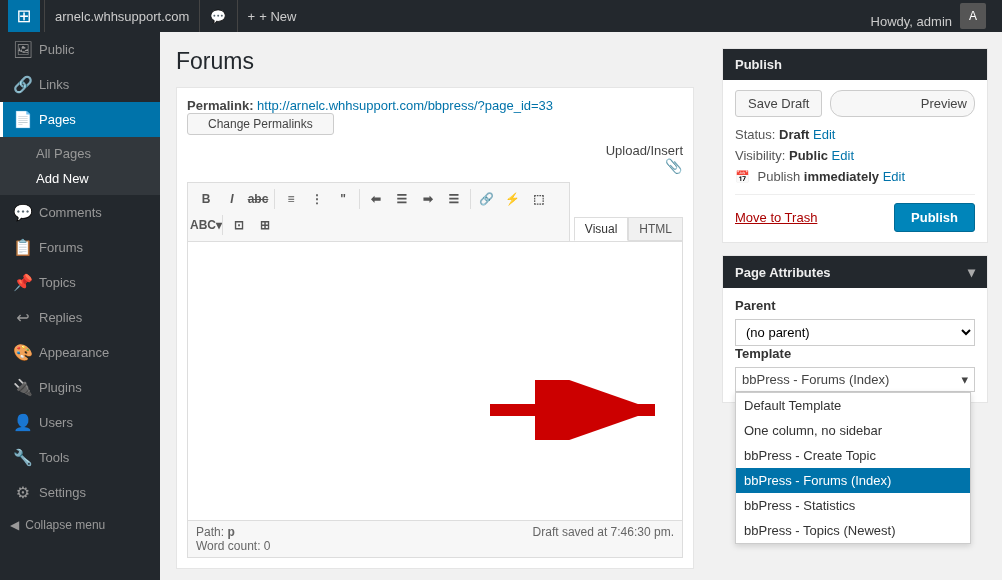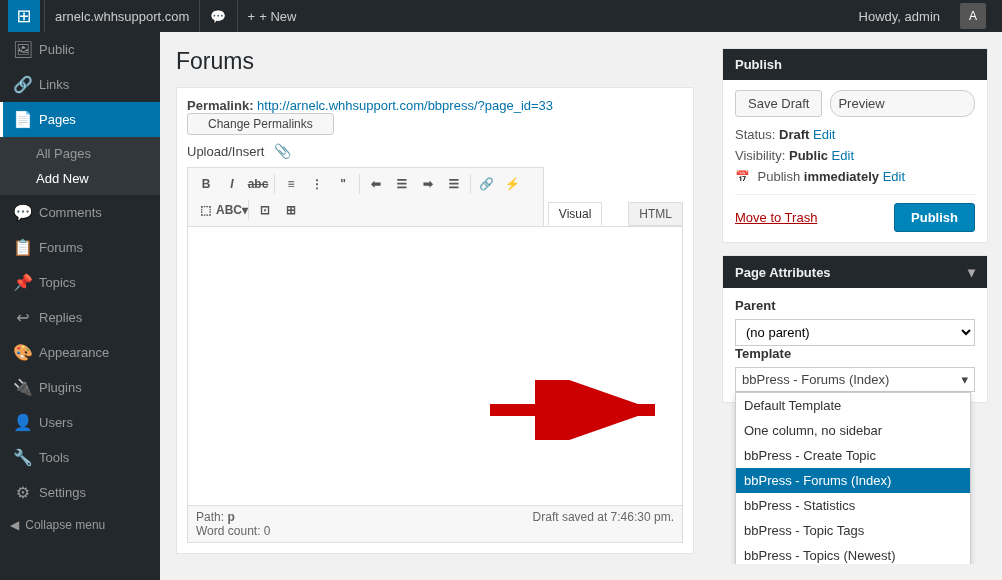--- a/index.html
+++ b/index.html
@@ -40,21 +40,21 @@
     .admin-bar-new {
       padding: 0 10px;
       color: #ccc;
       border-left: 1px solid #444;
       height: 32px;
       display: flex; align-items: center; gap: 4px;
     }
     .admin-bar-howdy {
       margin-left: auto;
       color: #ccc;
-      display: flex; align-items: center; gap: 20px;
+      display: flex; align-items: flex-end; gap: 8px;
       padding: 0 8px;
     }
     .admin-avatar {
       width: 26px; height: 26px;
       background: #555;
       border-radius: 2px;
       display: flex; align-items: center; justify-content: center;
       color: #fff; font-size: 12px;
     }
 
@@ -126,29 +126,29 @@
     .permalink-btn {
       background: #f7f7f7;
       border: 1px solid #cccccc;
       padding: 3px 20px;
       font-size: 12px;
       cursor: pointer;
       border-radius: 3px;
       color: #444;
     }
     .upload-row {
-      display: flex; align-items: center; gap: 10px;
+      display: flex; align-items: flex-end; gap: 0;
       margin-bottom: 8px;
       font-size: 13px;
+      flex-direction: column;
     }
     .editor-tabs {
       display: flex;
       justify-content: flex-end;
       margin-bottom: 0;
-      gap: 26px;
     }
     .editor-tab {
       padding: 4px 10px;
       font-size: 12px;
       background: #f1f1f1;
       border: 1px solid #ddd;
       cursor: pointer;
       color: #555;
     }
     .editor-tab.active {
@@ -233,21 +233,21 @@
       color: #444;
     }
     .btn-preview {
       background: #f7f7f7;
       border: 1px solid #ccc;
       padding: 5px 7px;
       font-size: 13px;
       cursor: pointer;
       border-radius: 12px;
       color: #444;
-      flex: 1; text-align: left;
+      flex: 1; text-align: right;
     }
     .publish-row {
       font-size: 13px;
       margin-bottom: 6px;
       color: #555;
     }
     .publish-row a { color: #0073aa; text-decoration: none; }
     .publish-row strong { color: #333; }
     .calendar-icon { font-size: 12px; margin-right: 4px; }
     .publish-bottom {
@@ -535,21 +535,20 @@
             <div class="template-select-btn">
               <span>bbPress - Forums (Index)</span>
               <span>▾</span>
             </div>
             <div class="dropdown-list">
               <div class="dropdown-item">Default Template</div>
               <div class="dropdown-item">One column, no sidebar</div>
               <div class="dropdown-item">bbPress - Create Topic</div>
               <div class="dropdown-item selected">bbPress - Forums (Index)</div>
               <div class="dropdown-item">bbPress - Statistics</div>
-              <div class="dropdown-item">bbPress - Topic Tags</div>
               <div class="dropdown-item">bbPress - Topics (Newest)</div>
 
             </div>
           </div>
         </div>
       </div>
     </div>
   </div>
 
 </div>

